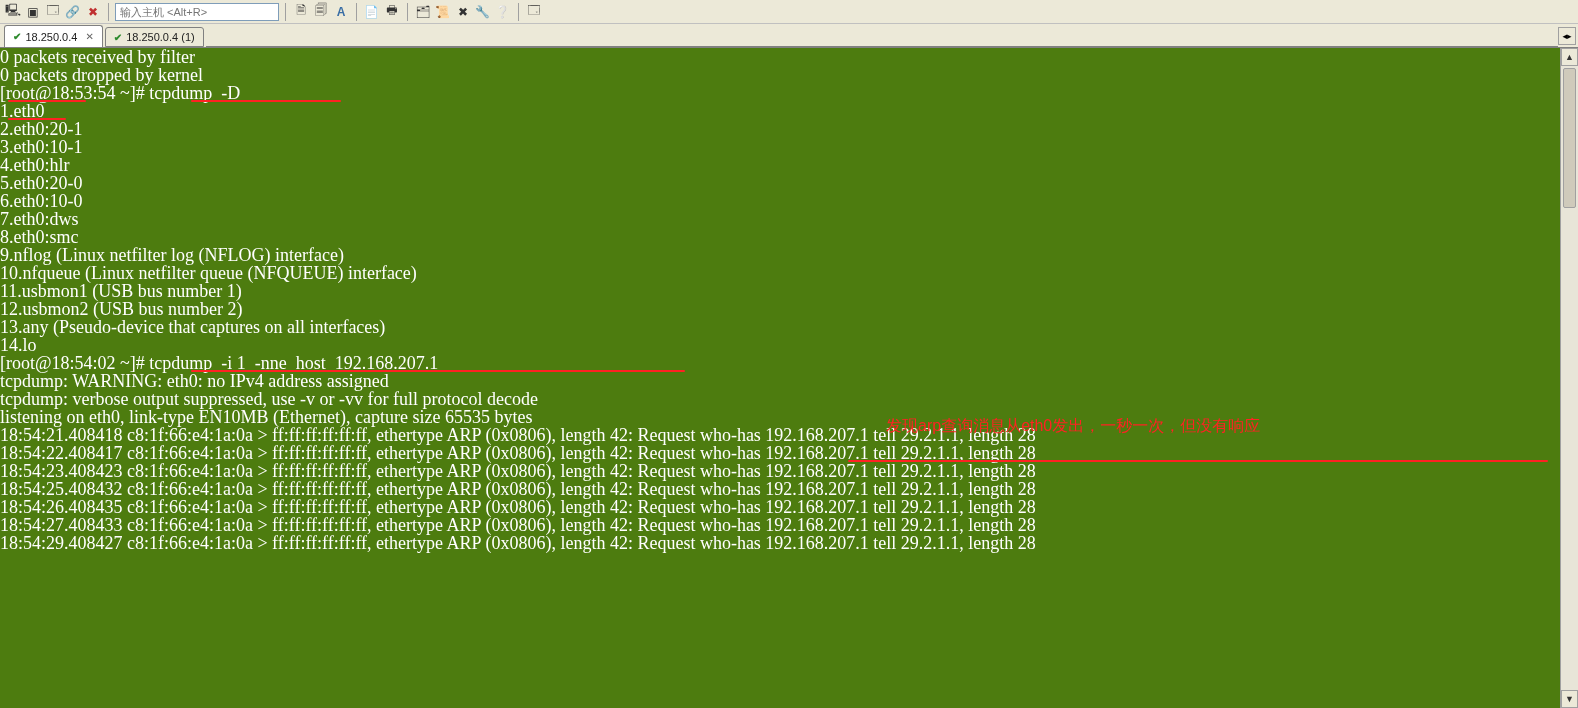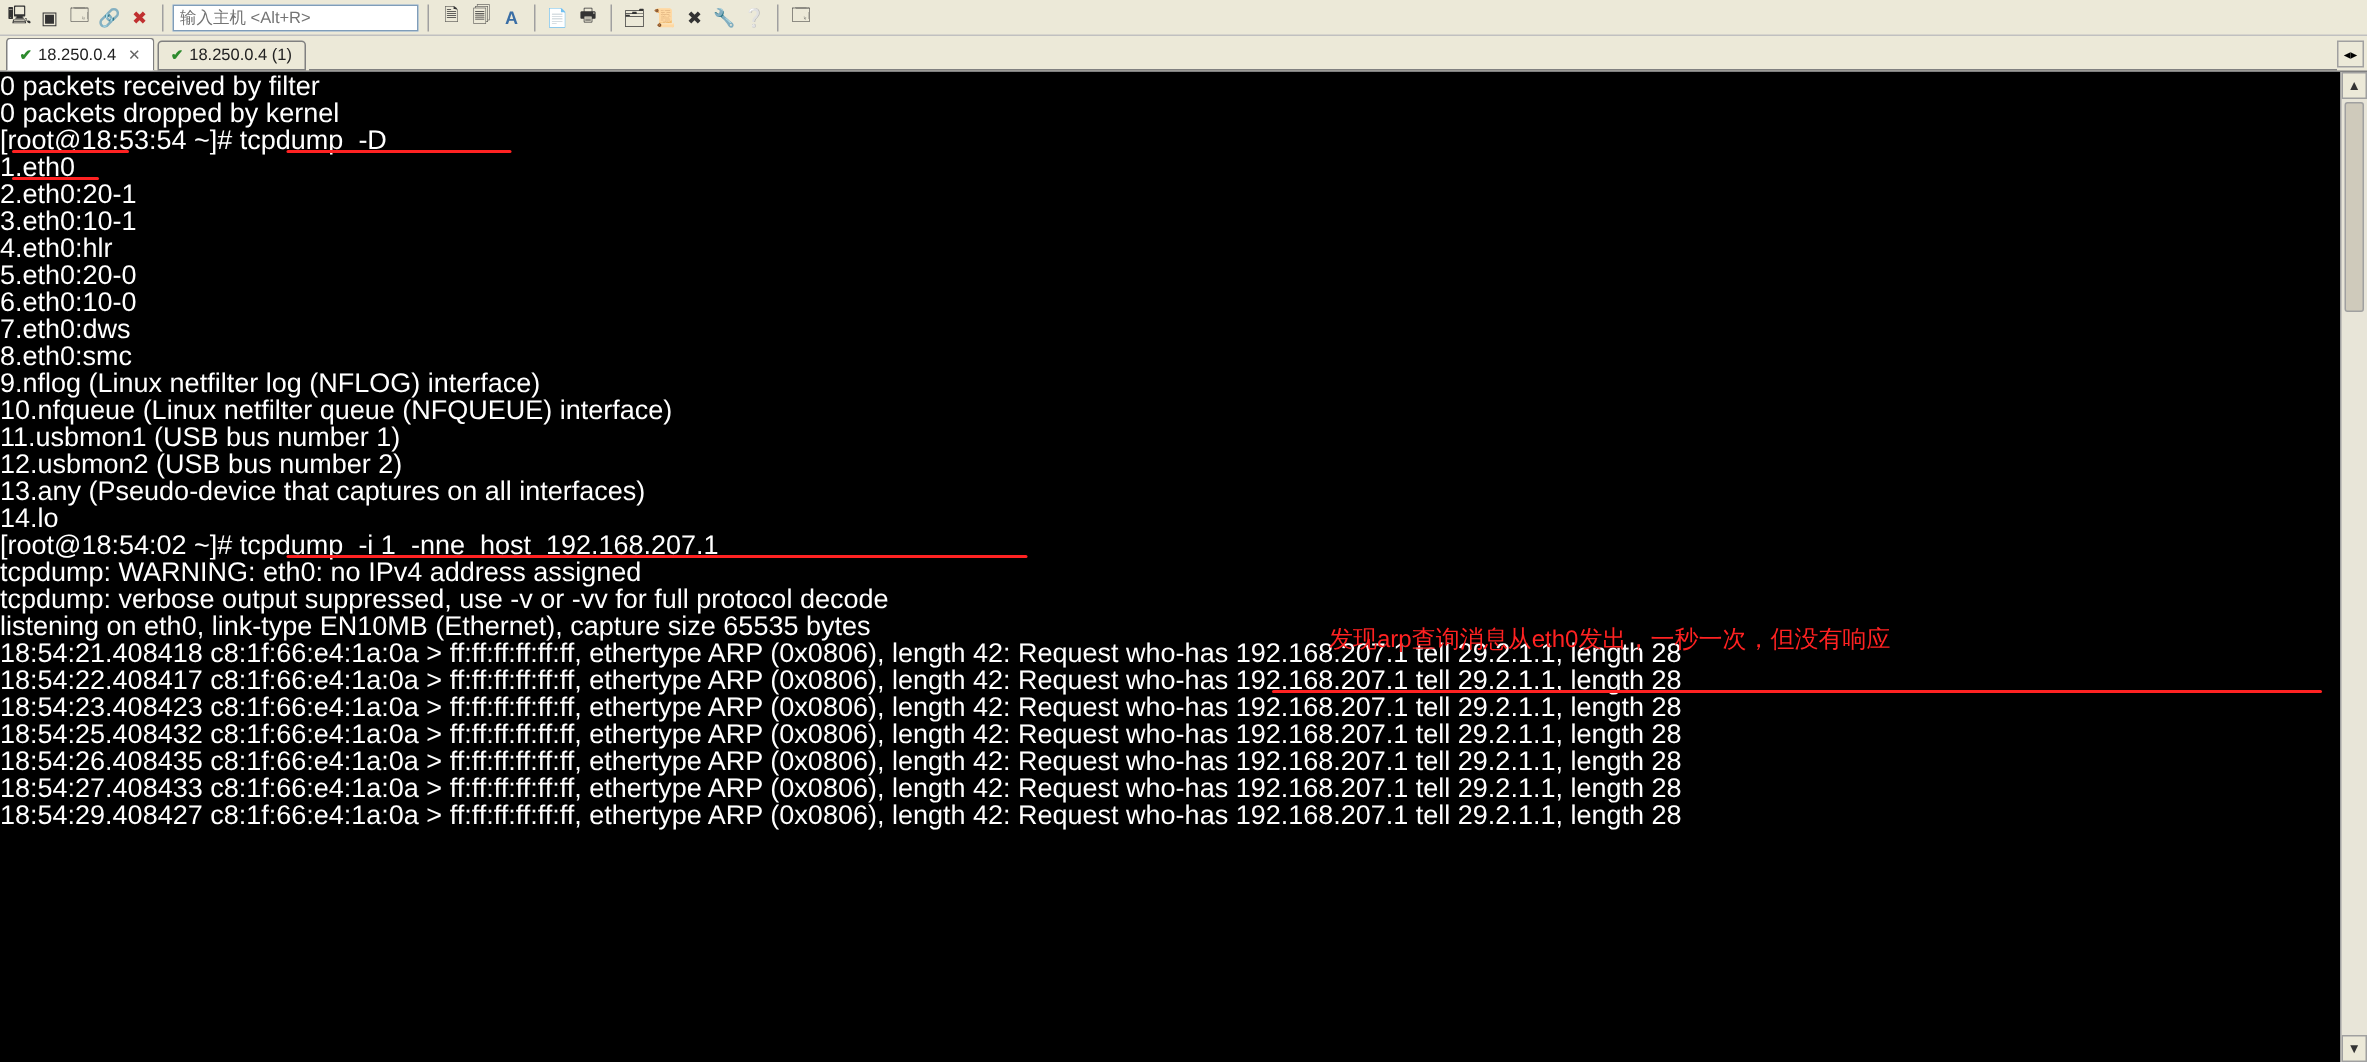--- a/index.html
+++ b/index.html
@@ -89,23 +89,23 @@
     border: 1px solid #a0a0a0;
     background: #ece9d8;
     display: flex;
     align-items: center;
     justify-content: center;
     font-size: 9px;
     margin: 0 2px 2px 0;
     cursor: pointer;
   }
   .terminal {
-    background: #000000;
+    background: #4d7c0f;
     color: #ffffff;
-    font-family: Liberation Sans, sans-serif;
+    font-family: Liberation Serif, serif;
     font-size: 18px;
     line-height: 18px;
     white-space: pre;
     padding: 0;
     position: absolute;
     top: 48px;
     left: 0;
     right: 0;
     bottom: 0;
     overflow: hidden;

